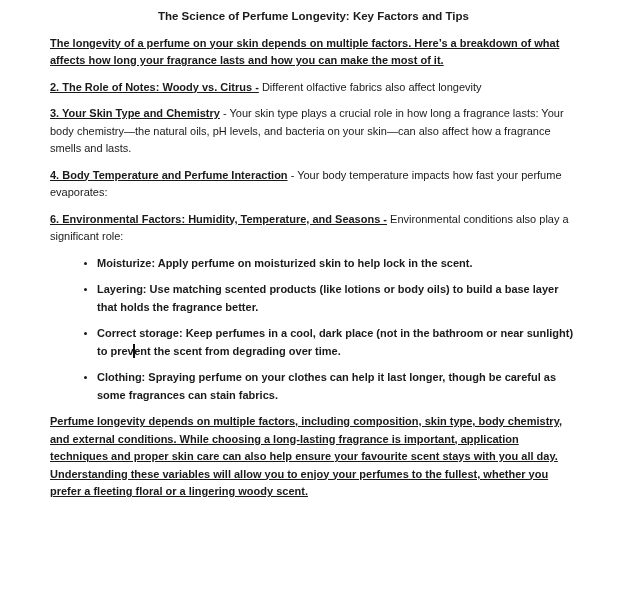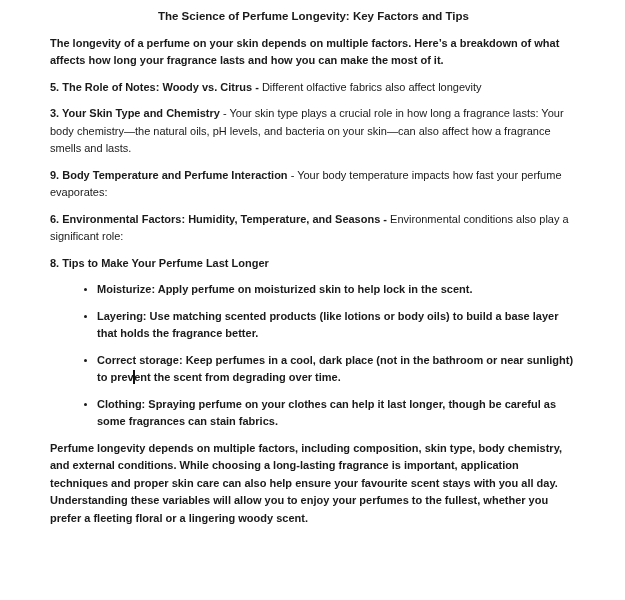--- a/index.html
+++ b/index.html
@@ -23,20 +23,21 @@
     font-weight: bold;
     text-align: center;
     margin: 0 0 9px 0;
     font-size: 11.5px;
   }
   .para {
     margin: 0 0 9px 0;
   }
   .bold {
     font-weight: bold;
+    text-decoration: underline;
   }
   ul.tips-list {
     margin: 0;
     padding: 0 0 0 47px;
     list-style: disc;
   }
   ul.tips-list li {
     margin: 0 0 9px 0;
     font-weight: bold;
   }
@@ -56,37 +57,36 @@
 <body>
 
 <div class="page">
 
   <h1 class="doc-title">The Science of Perfume Longevity: Key Factors and Tips</h1>
 
   <p class="para bold">The longevity of a perfume on your skin depends on multiple factors. Here’s a breakdown of what affects how long your fragrance lasts and how you can make the most of it.</p>
 
 
   <p class="para">
-    <span class="bold">5. The Role of Notes: Woody vs. Citrus -</span><span> Different olfactive fabrics also affect longevity</span>
+    <span class="bold">2. The Role of Notes: Woody vs. Citrus -</span><span> Different olfactive fabrics also affect longevity</span>
   </p>
 
   <p class="para">
     <span class="bold">3. Your Skin Type and Chemistry</span><span> - Your skin type plays a crucial role in how long a fragrance lasts: Your body chemistry—the natural oils, pH levels, and bacteria on your skin—can also affect how a fragrance smells and lasts.</span>
   </p>
 
   <p class="para">
-    <span class="bold">9. Body Temperature and Perfume Interaction</span><span> - Your body temperature impacts how fast your perfume evaporates:</span>
+    <span class="bold">4. Body Temperature and Perfume Interaction</span><span> - Your body temperature impacts how fast your perfume evaporates:</span>
   </p>
 
 
   <p class="para">
     <span class="bold">6. Environmental Factors: Humidity, Temperature, and Seasons -</span><span> Environmental conditions also play a significant role:</span>
   </p>
 
-  <p class="para bold">8. Tips to Make Your Perfume Last Longer</p>
 
   <ul class="tips-list">
     <li>
       <span>Moisturize: Apply perfume on moisturized skin to help lock in the scent.</span>
     </li>
     <li>
       <span>Layering: Use matching scented products (like lotions or body oils) to build a base layer that holds the fragrance better.</span>
     </li>
     <li>
       <span>Correct storage: Keep perfumes in a cool, dark place (not in the bathroom or near sunlight) to prev</span><span class="text-caret"></span><span>ent the scent from degrading over time.</span>

